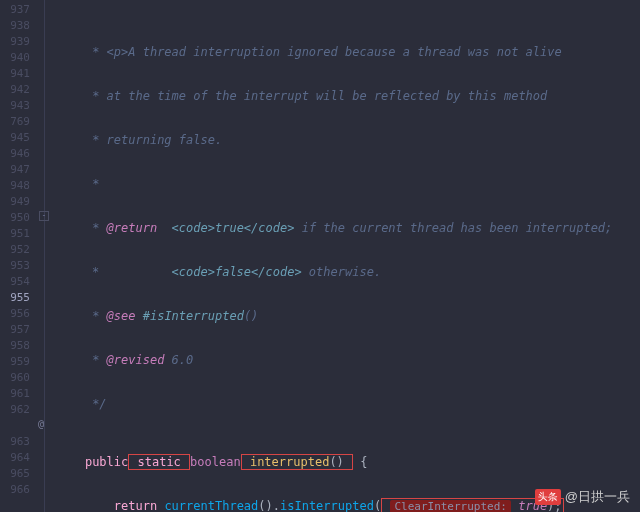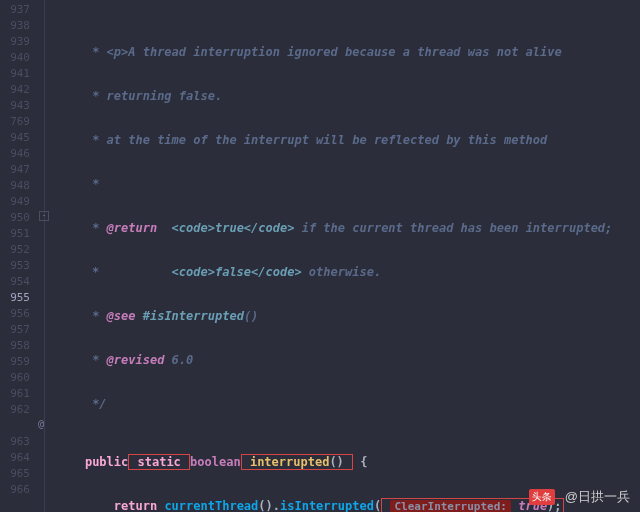--- a/index.html
+++ b/index.html
@@ -63,21 +63,20 @@
     position: absolute;
     left: 0;
     font-size: 10px;
     color: #7a7e9a;
   }
   .code {
     flex: 1;
     padding: 2px 8px 2px 4px;
     position: relative;
     white-space: pre;
-    font-weight: bold;
   }
   .code .row {
     height: 16px;
     line-height: 16px;
     position: relative;
   }
   .c-comment { color: #5a6a8a; font-style: italic; }
   .c-tag { color: #c77dbb; font-style: italic; }
   .c-tagval { color: #6a9fb5; font-style: italic; }
   .c-kw { color: #f9a8d4; }
@@ -105,21 +104,21 @@
   }
   .watermark {
     position: absolute;
     bottom: 6px;
     right: 10px;
     color: #d0d0d0;
     font-family: sans-serif;
     font-size: 13px;
     display: flex;
     align-items: center;
-    gap: 10px;
+    gap: 4px;
   }
   .watermark .logo {
     background: #e03e3e;
     color: #fff;
     font-size: 10px;
     padding: 1px 3px;
     border-radius: 2px;
   }
 </style>
 </head>
@@ -160,22 +159,22 @@
       <div class="ln">966</div>
     </div>
   <div class="fold-col">
     <div class="line"></div>
     <div class="mark" style="top:211px;">-</div>
     <div class="at" style="top:418px;">@</div>
   </div>
   <div class="code">
 
     <div class="row"><span class="c-comment">     </span><span class="c-comment">* &lt;p&gt;A thread interruption ignored because a thread was not alive</span></div>
+    <div class="row"><span class="c-comment">     </span><span class="c-comment">* at the time of the interrupt will be reflected by this method</span></div>
     <div class="row"><span class="c-comment">     </span><span class="c-comment">* returning false.</span></div>
-    <div class="row"><span class="c-comment">     </span><span class="c-comment">* at the time of the interrupt will be reflected by this method</span></div>
     <div class="row"><span class="c-comment">     </span><span class="c-comment">*</span></div>
     <div class="row"><span class="c-comment">     </span><span class="c-comment">* </span><span class="c-tag">@return</span><span class="c-comment">  </span><span class="c-tagval">&lt;code&gt;true&lt;/code&gt;</span><span class="c-comment"> if the current thread has been interrupted;</span></div>
     <div class="row"><span class="c-comment">     *          </span><span class="c-tagval">&lt;code&gt;false&lt;/code&gt;</span><span class="c-comment"> otherwise.</span></div>
     <div class="row"><span class="c-comment">     </span><span class="c-comment">* </span><span class="c-tag">@see</span><span class="c-comment"> </span><span class="c-link">#isInterrupted</span><span class="c-comment">()</span></div>
     <div class="row"><span class="c-comment">     </span><span class="c-comment">* </span><span class="c-tag">@revised</span><span class="c-comment"> 6.0</span></div>
     <div class="row"><span class="c-comment">     </span><span class="c-comment">*/</span></div>
 
     <div class="row">    <span class="c-kw">public</span><span class="box-red"> <span class="c-kw">static</span> </span><span class="c-type">boolean</span><span class="box-red"> <span class="c-method">interrupted</span><span class="c-paren">()</span> </span><span class="c-brace"> {</span></div>
     <div class="row">        <span class="c-kw">return</span> <span class="c-call">currentThread</span><span class="c-plain">().</span><span class="c-call">isInterrupted</span><span class="c-paren">(</span><span class="box-red"> <span class="hint">ClearInterrupted:</span><span class="c-bool"> true</span><span class="c-paren">);</span></span></div>
     

